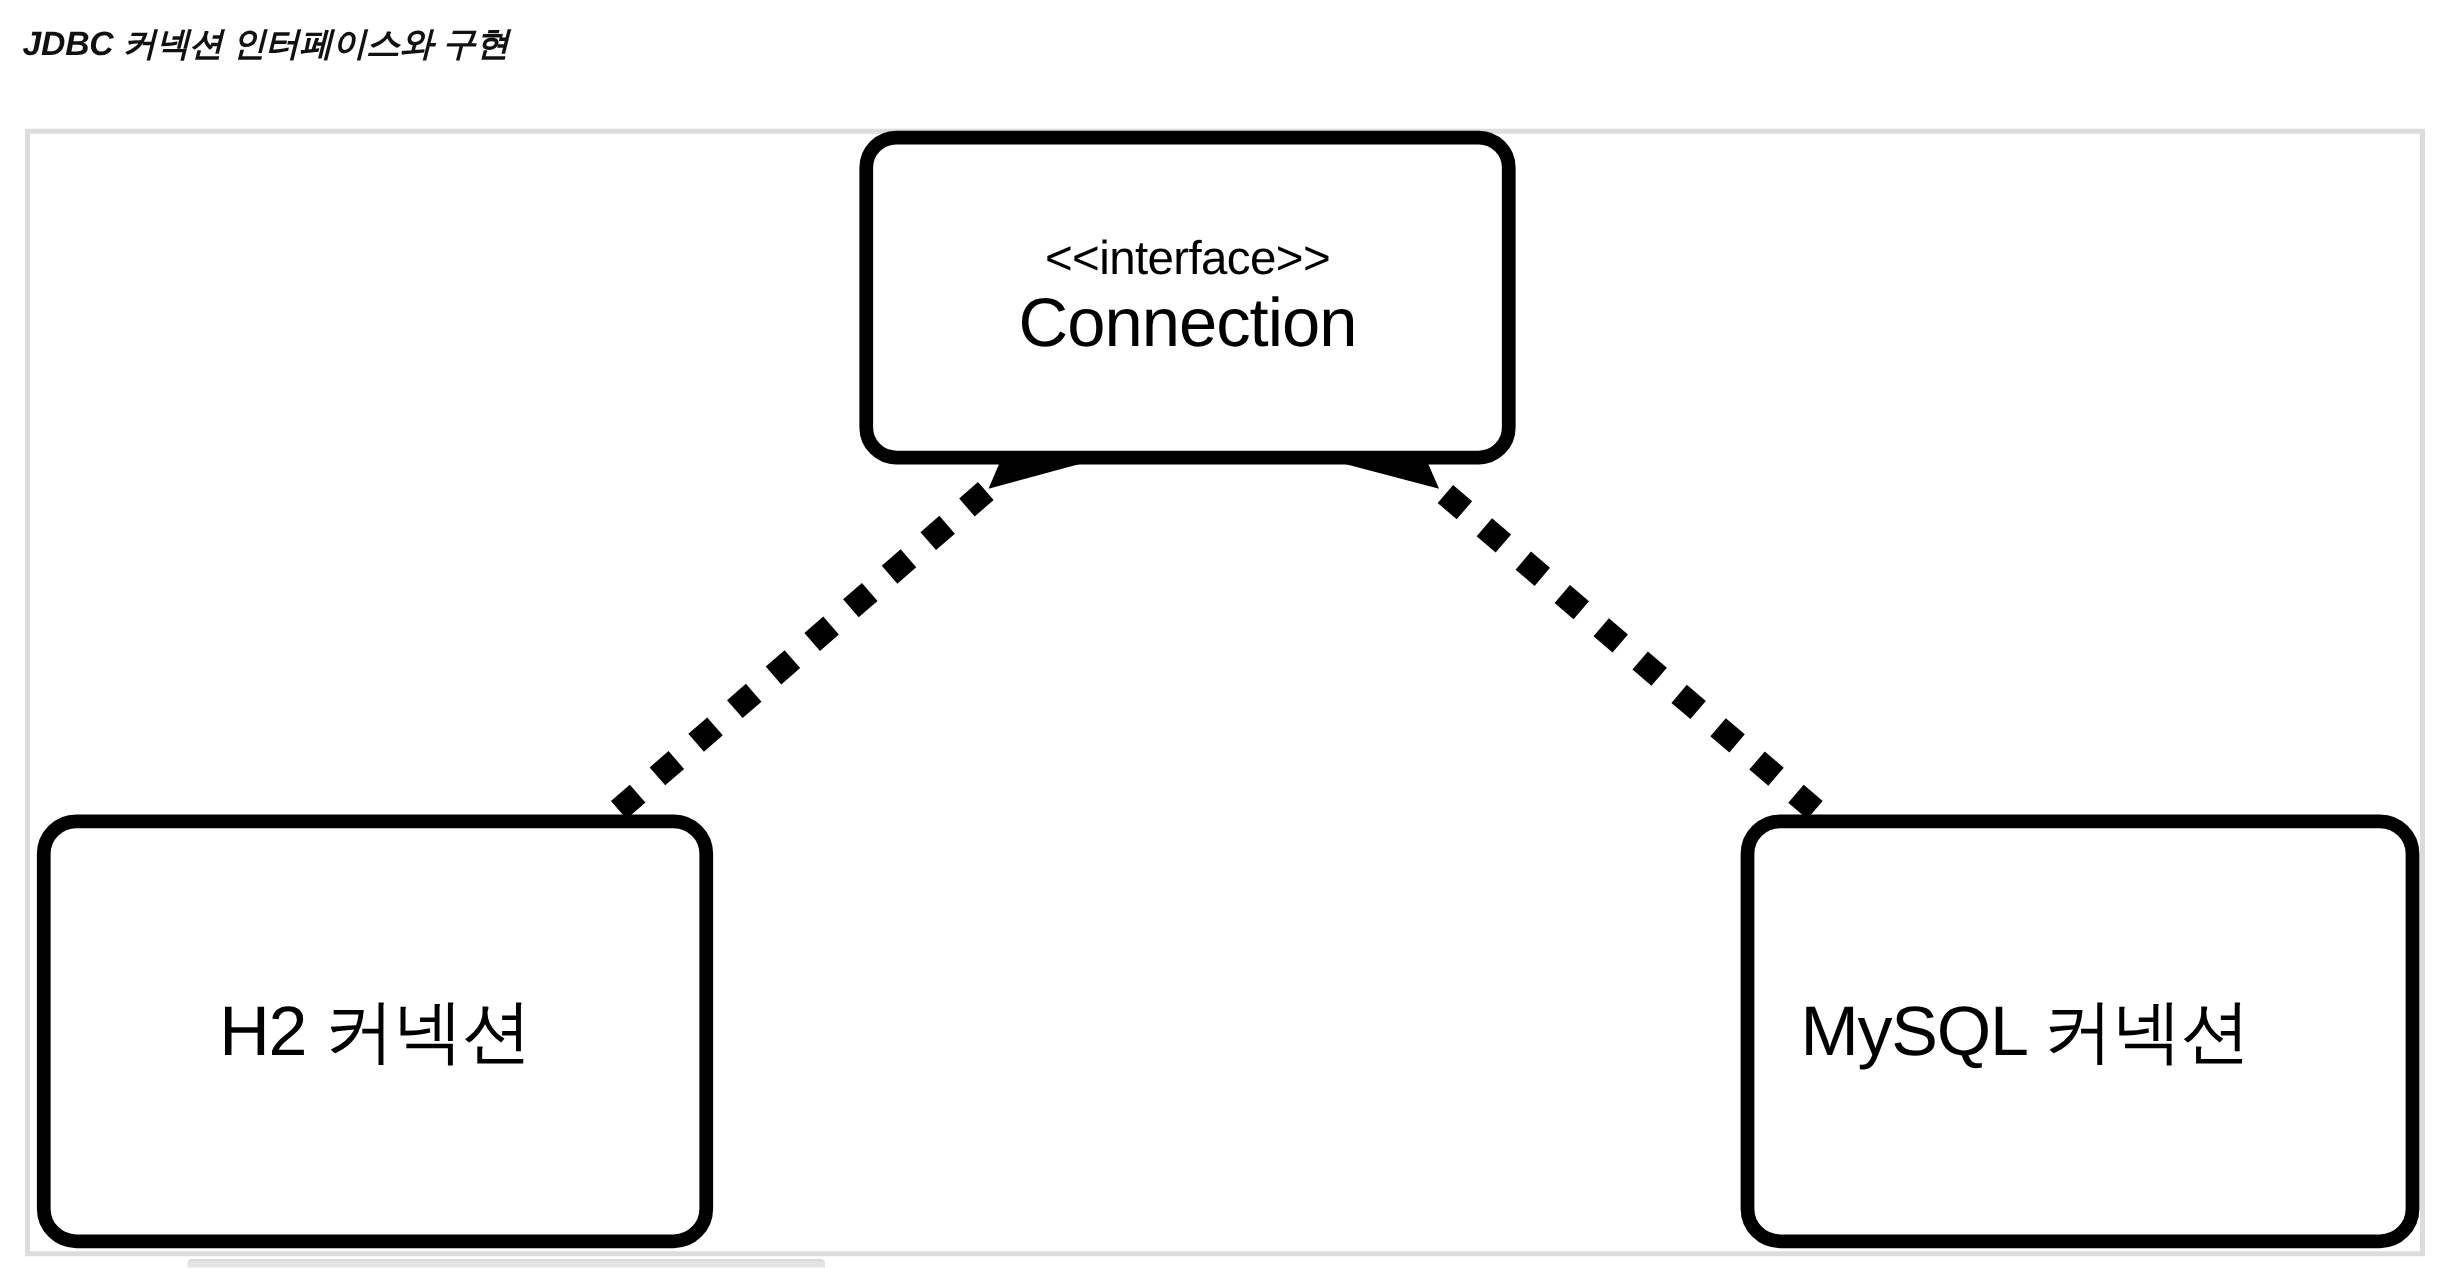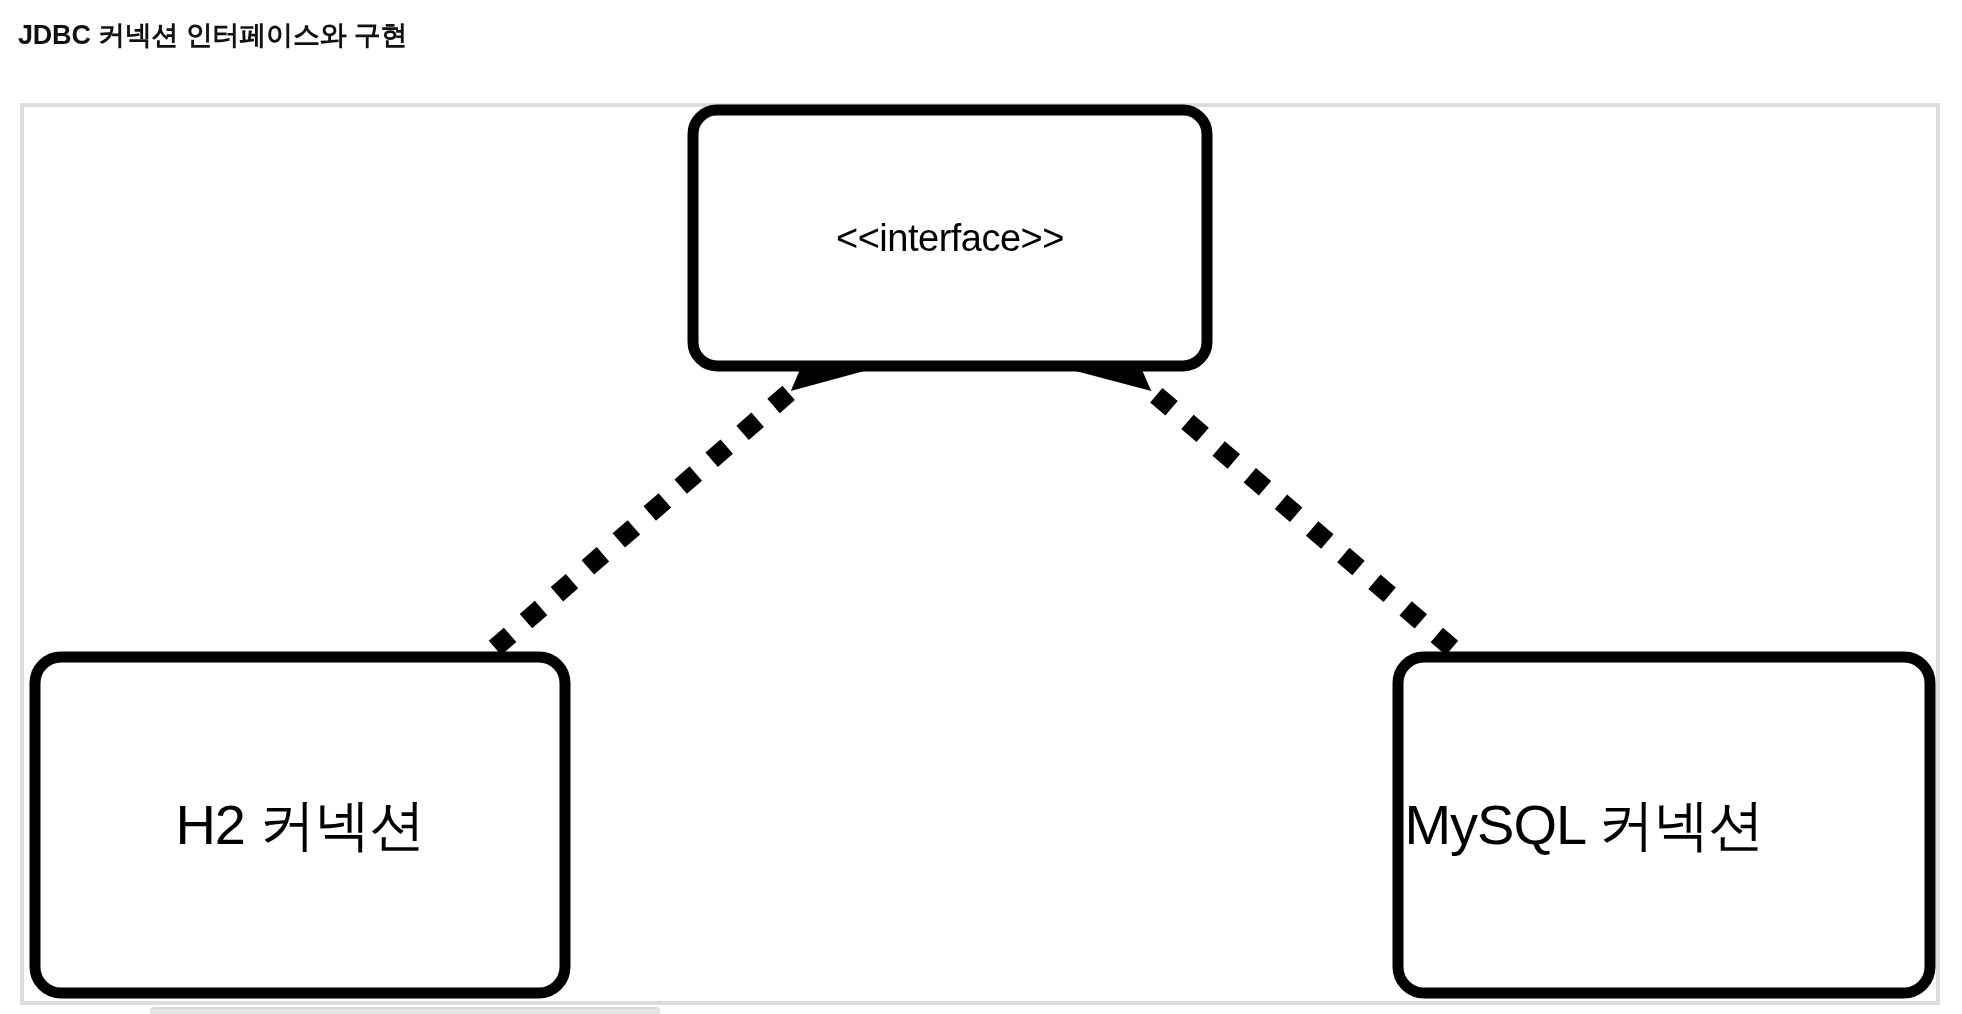--- a/index.html
+++ b/index.html
@@ -18,20 +18,21 @@
   
   #page-title {
     position: absolute;
     left: 18px;
     top: 17px;
     font-size: 27px;
     font-weight: bold;
     color: #111111;
     letter-spacing: -0.2px;
     white-space: nowrap;
+    font-style: italic;
   }
 
   
   #diagram-frame {
     position: absolute;
     left: 20px;
     top: 103px;
     width: 1920px;
     height: 902px;
     box-sizing: border-box;
@@ -118,23 +119,24 @@
 
   <rect class="hit" x="693" y="110" width="514" height="256" rx="24" ry="24" fill="#ffffff" stroke="#000000" stroke-width="11"></rect>
 
   <rect class="hit" x="35" y="657" width="530" height="336" rx="26" ry="26" fill="#ffffff" stroke="#000000" stroke-width="11"></rect>
 
   <rect class="hit" x="1398" y="657" width="532" height="336" rx="26" ry="26" fill="#ffffff" stroke="#000000" stroke-width="11"></rect>
 </svg>
 
 <div class="node-text" style="left:693px; top:110px; width:514px; height:256px;">
   <div class="stereotype">&lt;&lt;interface&gt;&gt;</div>
+  <div class="classname">Connection</div>
 </div>
 
 <div class="node-text" style="left:35px; top:657px; width:530px; height:336px;">
   <div class="implname">H2 커넥션</div>
 </div>
 
-<div class="node-text" style="left:1318px; top:657px; width:532px; height:336px;">
+<div class="node-text" style="left:1354px; top:657px; width:532px; height:336px;">
   <div class="implname">MySQL 커넥션</div>
 </div>
 
 <div id="bottom-clipped-bar"></div>
 
 </body></html>

